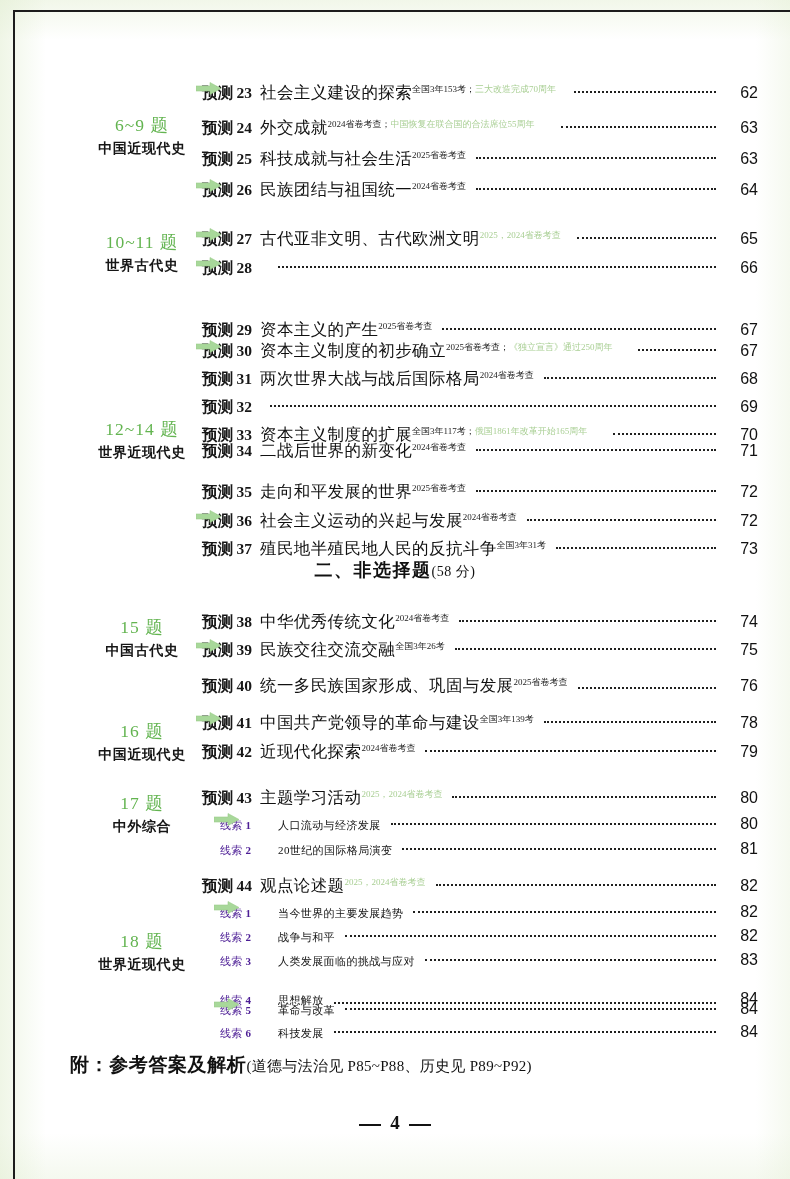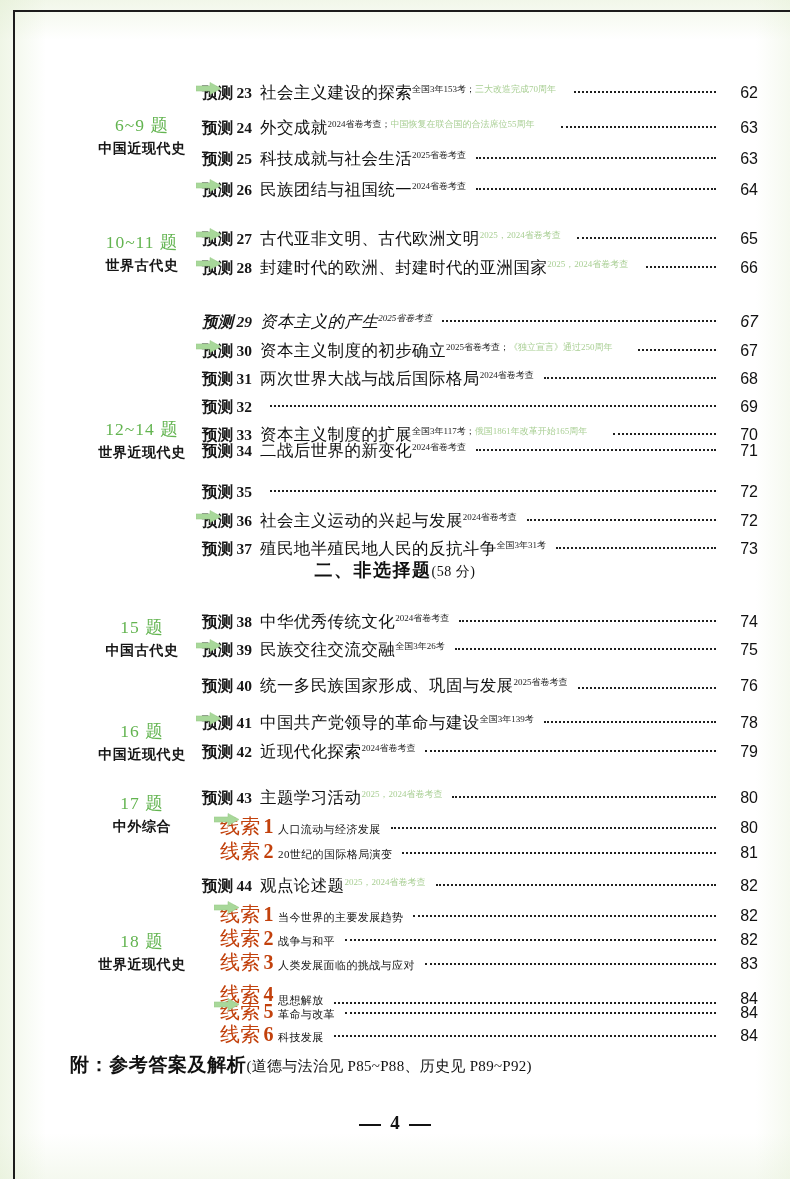--- a/index.html
+++ b/index.html
@@ -136,23 +136,23 @@
     text-align: right;
     width: 36px;
     display: inline-block;
   }
 
   
   .row.sub { left: 214px; width: 544px; }
   .row.sub .pred-label {
     font-weight: normal;
     min-width: 62px;
-    font-size: 20px;
+    font-size: 11px;
     font-style: normal;
-    color: #c2410c;
+    color: #4c1d95;
   }
   .row.sub .title { font-size: 11px; }
   .row.sub .leader::after { bottom: 4px; border-bottom-width: 2px; }
 
   
   .group {
     position: absolute;
     left: 78px;
     width: 128px;
     text-align: center;
@@ -334,25 +334,24 @@
         </div>
         <div class="row" style="top: 257px;">
           <span class="arrow">
             <svg width="26" height="13" viewBox="0 0 26 13">
               <path d="M0 4 L14 4 L14 0.5 L25 6.5 L14 12.5 L14 9 L0 9 Z" fill="#a8d89a" stroke="#9ccd8c" stroke-width="0.6"></path>
             </svg>
           </span>
           <span class="pnum">
             <span class="pred-label">预测<span class="num">28</span></span>
           </span>
-          <span class="title-wrap"><span class="title">封建时代的欧洲、封建时代的亚洲国家</span><span class="sup"><span class="sup-green">2025，2024省卷考查</span></span></span>
           <span class="leader" style="margin-left:18px"></span>
           <span class="page-no">66</span>
         </div>
-        <div class="row" style="top: 311px; font-style: italic;">
+        <div class="row" style="top: 319px;">
           <span class="pnum">
             <span class="pred-label">预测<span class="num">29</span></span>
           </span>
           <span class="title-wrap"><span class="title">资本主义的产生</span><span class="sup"><span class="sup-dark">2025省卷考查</span></span></span>
           <span class="leader" style="margin-left:10px"></span>
           <span class="page-no">67</span>
         </div>
         <div class="row" style="top: 340px;">
           <span class="arrow">
             <svg width="26" height="13" viewBox="0 0 26 13">
@@ -394,20 +393,21 @@
             <span class="pred-label">预测<span class="num">34</span></span>
           </span>
           <span class="title-wrap"><span class="title">二战后世界的新变化</span><span class="sup"><span class="sup-dark">2024省卷考查</span></span></span>
           <span class="leader" style="margin-left:10px"></span>
           <span class="page-no">71</span>
         </div>
         <div class="row" style="top: 481px;">
           <span class="pnum">
             <span class="pred-label">预测<span class="num">35</span></span>
           </span>
+          <span class="title-wrap"><span class="title">走向和平发展的世界</span><span class="sup"><span class="sup-dark">2025省卷考查</span></span></span>
           <span class="leader" style="margin-left:10px"></span>
           <span class="page-no">72</span>
         </div>
         <div class="row" style="top: 510px;">
           <span class="arrow">
             <svg width="26" height="13" viewBox="0 0 26 13">
               <path d="M0 4 L14 4 L14 0.5 L25 6.5 L14 12.5 L14 9 L0 9 Z" fill="#a8d89a" stroke="#9ccd8c" stroke-width="0.6"></path>
             </svg>
           </span>
           <span class="pnum">

